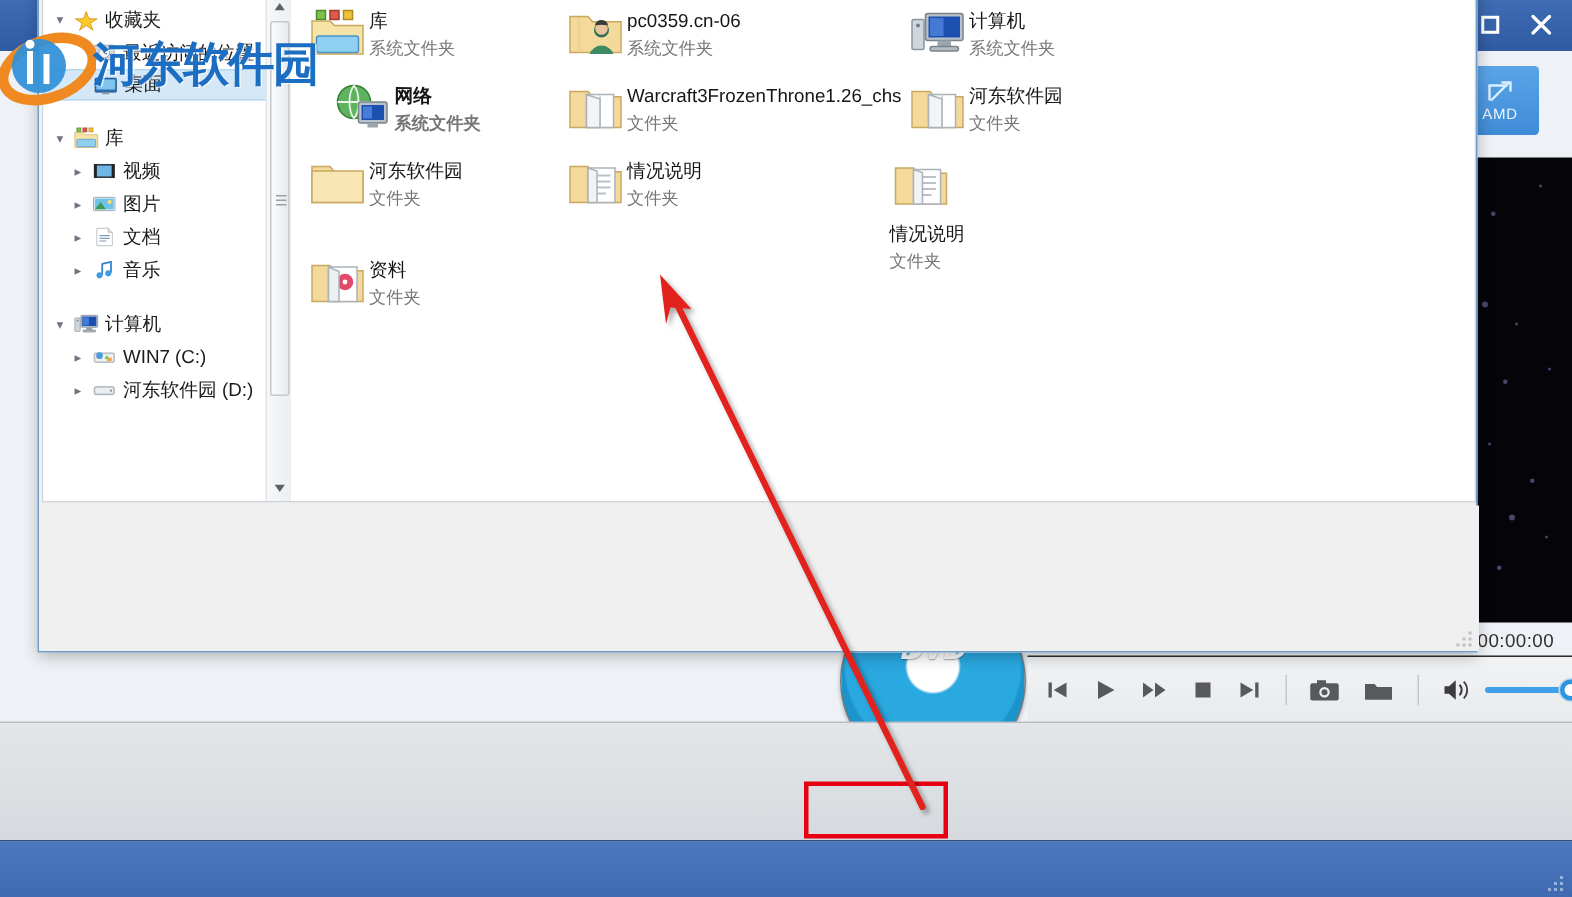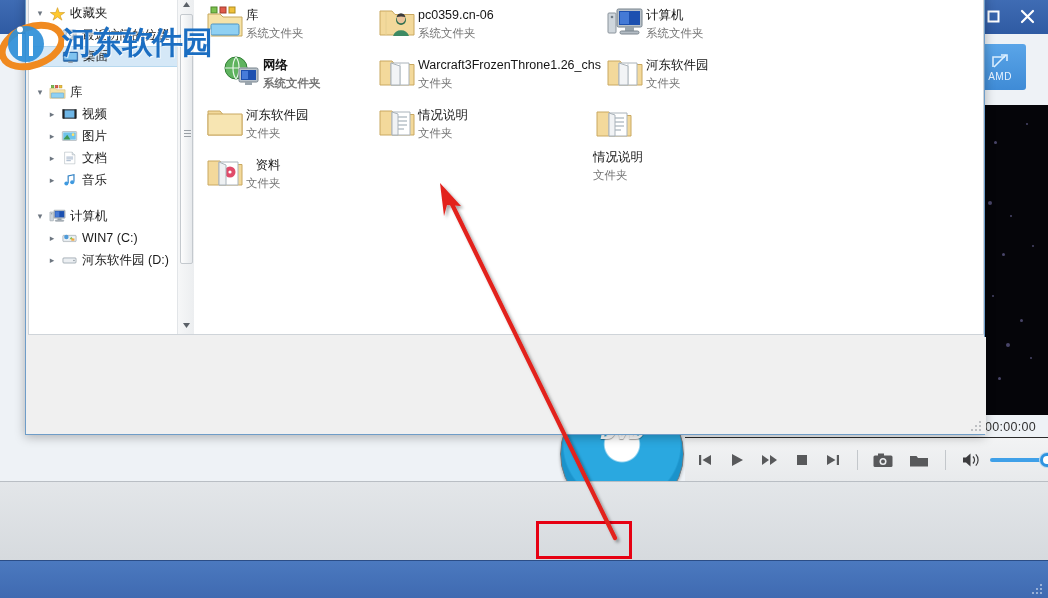--- a/index.html
+++ b/index.html
@@ -527,21 +527,21 @@
           <span class="ficon">
             <svg width="38" height="34" viewBox="0 0 38 34">
               <path d="M2 6 H14 L17 9.5 H36 V30 H2 Z" fill="#f3d99b" stroke="#c9a860" stroke-width="1"></path>
               <path d="M14 7 H32 V30 H14 Z" fill="#ffffff" stroke="#aab3ba"></path>
               <path d="M18 12 H29 M18 16 H29 M18 20 H29 M18 24 H26" stroke="#b9c2c9" stroke-width="1.3"></path>
               <path d="M14 7 L20 9 V30 H14 Z" fill="#f1f3f5" stroke="#aab3ba"></path>
             </svg>
           </span>
           <span class="ftext"><span class="fname">情况说明</span><br><span class="fsub">文件夹</span></span>
         </div>
-        <div class="file-cell" style="left: 10px; top: 156px; width: 175px; text-align: right;">
+        <div class="file-cell" style="left: 10px; top: 172px; width: 175px;">
           <span class="ficon">
             <svg width="38" height="34" viewBox="0 0 38 34">
               <path d="M2 6 H14 L17 9.5 H36 V30 H2 Z" fill="#f3d99b" stroke="#c9a860" stroke-width="1"></path>
               <path d="M13 7 H32 V30 H13 Z" fill="#ffffff" stroke="#aab3ba"></path>
               <circle cx="24" cy="17" r="5.5" fill="#e04b6a"></circle>
               <circle cx="24" cy="17" r="1.6" fill="#fff"></circle>
               <path d="M13 7 L20 10 V30 H13 Z" fill="#eef1f3" stroke="#aab3ba"></path>
             </svg>
           </span>
           <span class="ftext"><span class="fname">资料</span><br><span class="fsub">文件夹</span></span>

